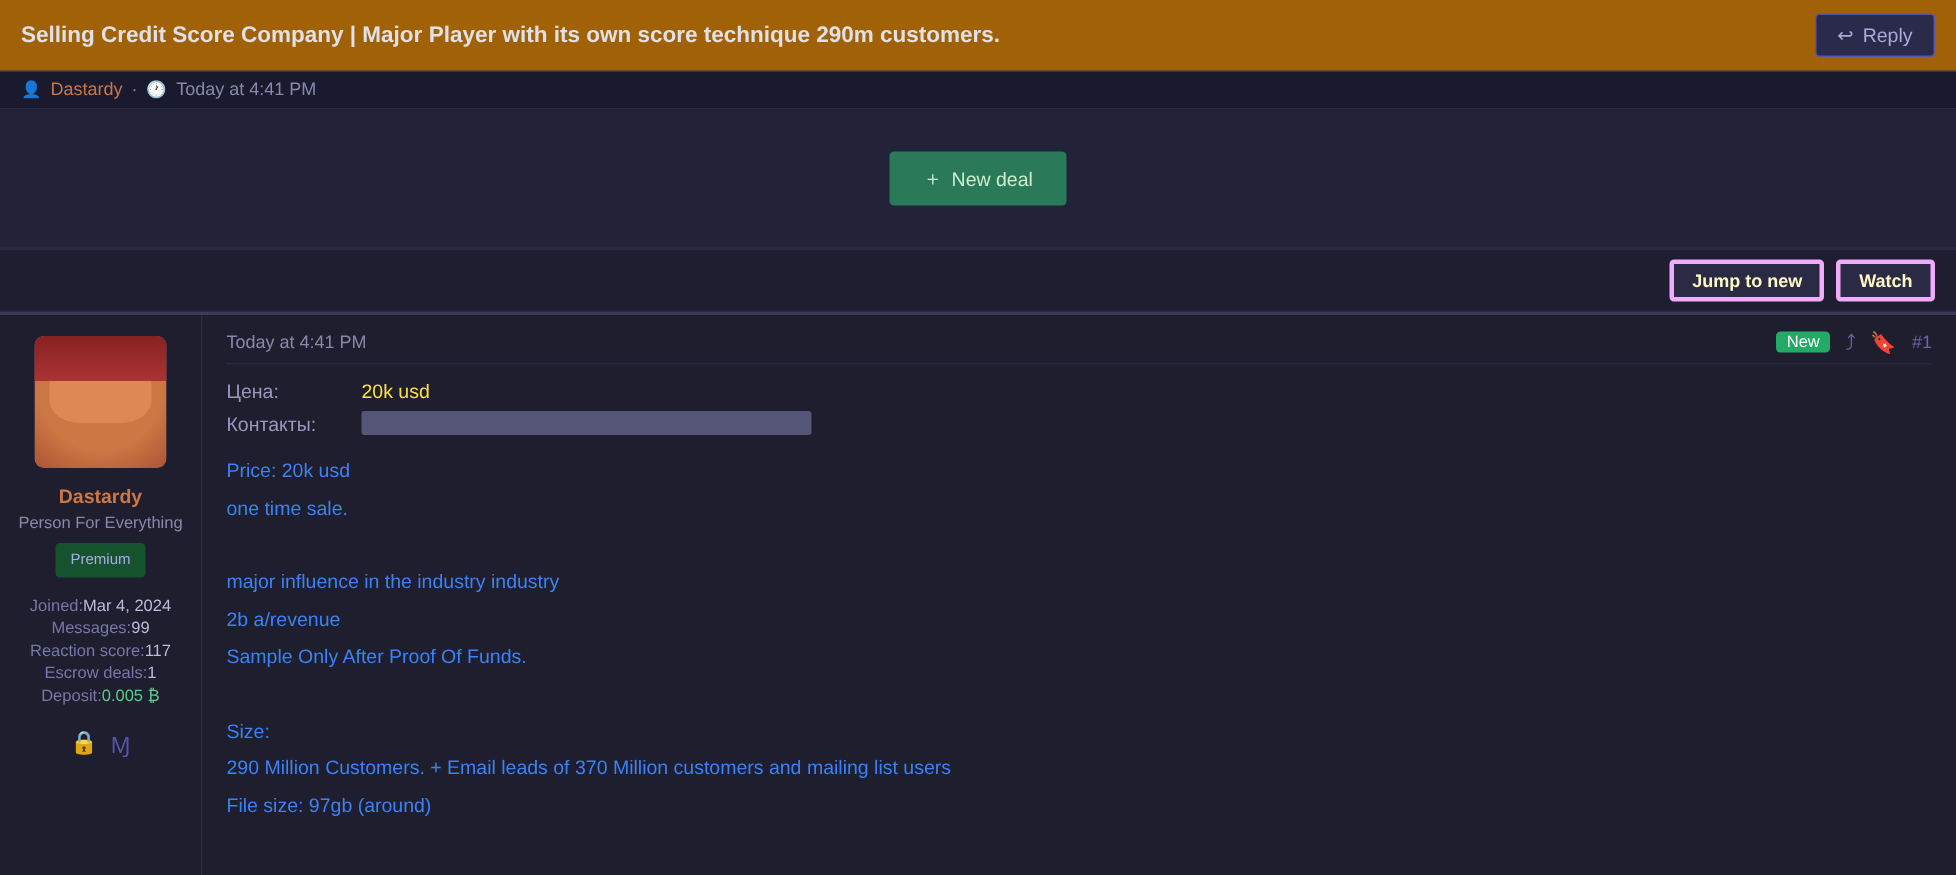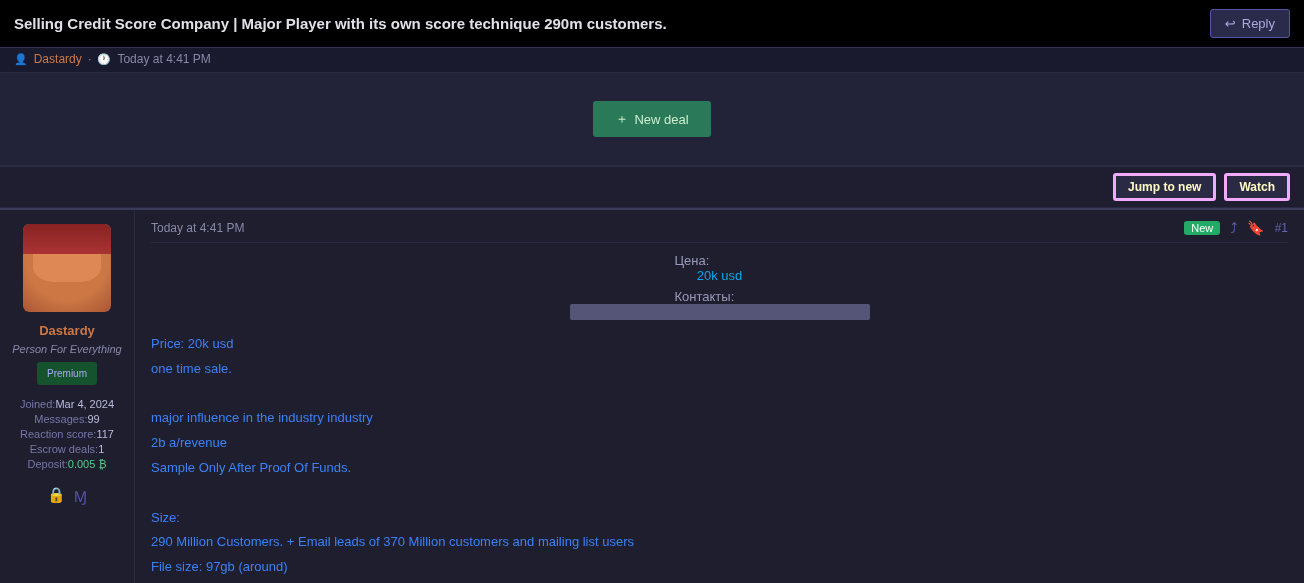--- a/index.html
+++ b/index.html
@@ -6,21 +6,21 @@
     body {
       background: #1a1a2e;
       color: #c8c8d0;
       font-family: Arial, sans-serif;
       font-size: 13px;
       min-width: 1304px;
     }
 
     
     .header-bar {
-      background: #000000;
+      background: #a16207;
       padding: 8px 14px;
       display: flex;
       align-items: center;
       justify-content: space-between;
       border-bottom: 1px solid #333355;
       min-height: 48px;
     }
     .header-title {
       color: #e0e0e8;
       font-size: 15px;
@@ -160,21 +160,20 @@
     .username {
       color: #cc7744;
       font-weight: bold;
       font-size: 13px;
       text-align: center;
     }
     .user-title {
       color: #8888aa;
       font-size: 11px;
       text-align: center;
-      font-style: italic;
     }
     .premium-badge {
       background: #14532d;
       color: #aaaaee;
       font-size: 10px;
       padding: 6px 10px;
       border-radius: 3px;
       margin-top: 2px;
     }
     .user-stats {
@@ -241,28 +240,27 @@
       color: #6666aa;
       font-size: 12px;
     }
 
     
     .field-row {
       display: flex;
       align-items: center;
       margin-bottom: 6px;
       font-size: 13px;
-      flex-direction: column;
     }
     .field-label {
       color: #9999bb;
       min-width: 90px;
     }
     .field-value {
-      color: #0ea5e9;
+      color: #fde047;
     }
     .field-value-blurred {
       background: #555577;
       color: transparent;
       border-radius: 2px;
       padding: 2px 0;
       width: 300px;
       height: 16px;
       display: inline-block;
       user-select: none;

